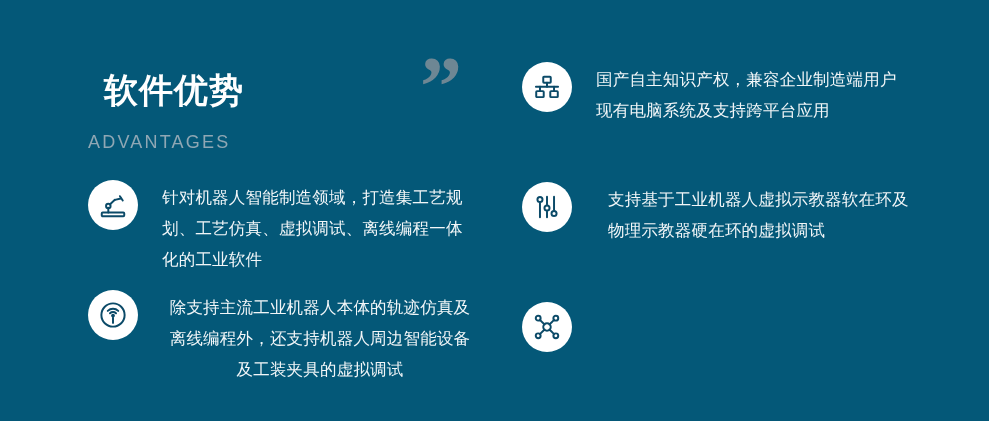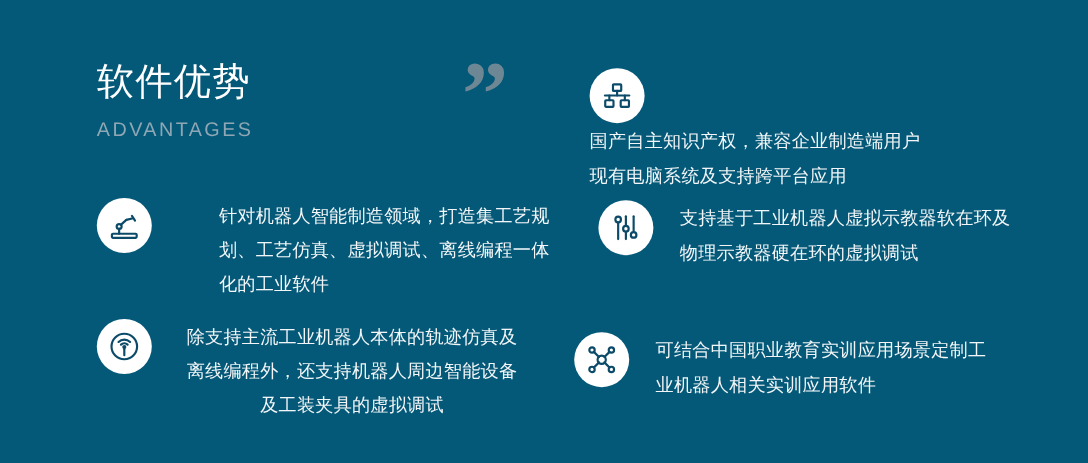--- a/index.html
+++ b/index.html
@@ -27,22 +27,22 @@
     position: absolute;
     left: 88px;
     top: 52px;
     width: 380px;
   }
   .heading-title {
     font-size: 34px;
     line-height: 44px;
     color: #ffffff;
     letter-spacing: 1px;
-    font-weight: 400;
-    margin: 0;
+    font-weight: 700;
+    margin: 16px;
     white-space: nowrap;
   }
   .heading-sub {
     font-size: 18px;
     line-height: 28px;
     color: #8fa7b4;
     letter-spacing: 2.2px;
     font-weight: 400;
     margin: 8px 0 0 0;
     white-space: nowrap;
@@ -106,21 +106,21 @@
 <body>
 
 <div class="stage">
 
   <div class="heading-block">
     <div class="heading-title">软件优势</div>
     <div class="heading-sub">ADVANTAGES</div>
   </div>
   <div class="quote-mark">”</div>
 
-  <div class="feature" style="left:88px; top:180px;gap:37px;">
+  <div class="feature" style="left:88px; top:180px;">
     <span class="icon-circle">
       <svg viewBox="0 0 32 32" aria-hidden="true">
         <rect class="icon-stroke" x="4" y="24" width="24" height="4" rx="1"></rect>
         <path class="icon-stroke" d="M11 24 L11 19"></path>
         <circle class="icon-stroke" cx="11" cy="17" r="2.4"></circle>
         <path class="icon-stroke" d="M12.6 15.4 L18 10.5"></path>
         <path class="icon-stroke" d="M18 10.5 L24.5 9"></path>
         <path class="icon-stroke" d="M23.4 6.6 L26.4 11.2"></path>
       </svg>
     </span>
@@ -133,36 +133,36 @@
         <circle class="icon-stroke" cx="16" cy="16" r="12.4"></circle>
         <path class="icon-stroke" d="M10.4 11.6 A8 8 0 0 1 21.6 11.6"></path>
         <path class="icon-stroke" d="M12.8 14.2 A4.6 4.6 0 0 1 19.2 14.2"></path>
         <circle class="icon-fill" cx="16" cy="16.6" r="2"></circle>
         <path class="icon-stroke" d="M16 18.6 L16 24.4"></path>
       </svg>
     </span>
     <div class="feature-text">除支持主流工业机器人本体的轨迹仿真及离线编程外，还支持机器人周边智能设备及工装夹具的虚拟调试</div>
   </div>
 
-  <div class="feature" style="left:536px; top:62px;flex-direction:column;">
+  <div class="feature" style="left:522px; top:62px;">
     <span class="icon-circle">
       <svg viewBox="0 0 32 32" aria-hidden="true">
         <rect class="icon-stroke" x="12" y="5" width="8" height="6.4" rx="0.8"></rect>
         <rect class="icon-stroke" x="4.5" y="20.4" width="8" height="6.4" rx="0.8"></rect>
         <rect class="icon-stroke" x="19.5" y="20.4" width="8" height="6.4" rx="0.8"></rect>
         <path class="icon-stroke" d="M16 11.4 L16 15.8"></path>
         <path class="icon-stroke" d="M4.2 15.8 L27.8 15.8"></path>
         <path class="icon-stroke" d="M8.5 15.8 L8.5 20.4"></path>
         <path class="icon-stroke" d="M23.5 15.8 L23.5 20.4"></path>
       </svg>
     </span>
     <div class="feature-text narrow">国产自主知识产权，兼容企业制造端用户现有电脑系统及支持跨平台应用</div>
   </div>
 
-  <div class="feature" style="left:544px; top:182px;">
+  <div class="feature" style="left:522px; top:182px;gap:12px;">
     <span class="icon-circle">
       <svg viewBox="0 0 32 32" aria-hidden="true">
         <path class="icon-stroke" d="M8.5 11.6 L8.5 27"></path>
         <circle class="icon-stroke" cx="8.5" cy="8" r="2.7"></circle>
         <path class="icon-stroke" d="M16 5 L16 13.4"></path>
         <circle class="icon-stroke" cx="16" cy="17" r="2.7"></circle>
         <path class="icon-stroke" d="M16 20.6 L16 27"></path>
         <path class="icon-stroke" d="M23.5 5 L23.5 19.2"></path>
         <circle class="icon-stroke" cx="23.5" cy="23" r="2.7"></circle>
       </svg>
@@ -177,16 +177,15 @@
         <path class="icon-stroke" d="M18.6 13.4 L23.6 8.4"></path>
         <path class="icon-stroke" d="M13.4 18.6 L8.4 23.6"></path>
         <path class="icon-stroke" d="M18.6 18.6 L23.6 23.6"></path>
         <circle class="icon-stroke" cx="16" cy="16" r="4"></circle>
         <circle class="icon-stroke" cx="6.6" cy="6.6" r="2.6"></circle>
         <circle class="icon-stroke" cx="25.4" cy="6.6" r="2.6"></circle>
         <circle class="icon-stroke" cx="6.6" cy="25.4" r="2.6"></circle>
         <circle class="icon-stroke" cx="25.4" cy="25.4" r="2.6"></circle>
       </svg>
     </span>
-    <div class="feature-text narrow">可结合中国职业教育实训应用场景定制工业机器人相关实训应用软件</div>
   </div>
 
 </div>
 
 </body></html>

